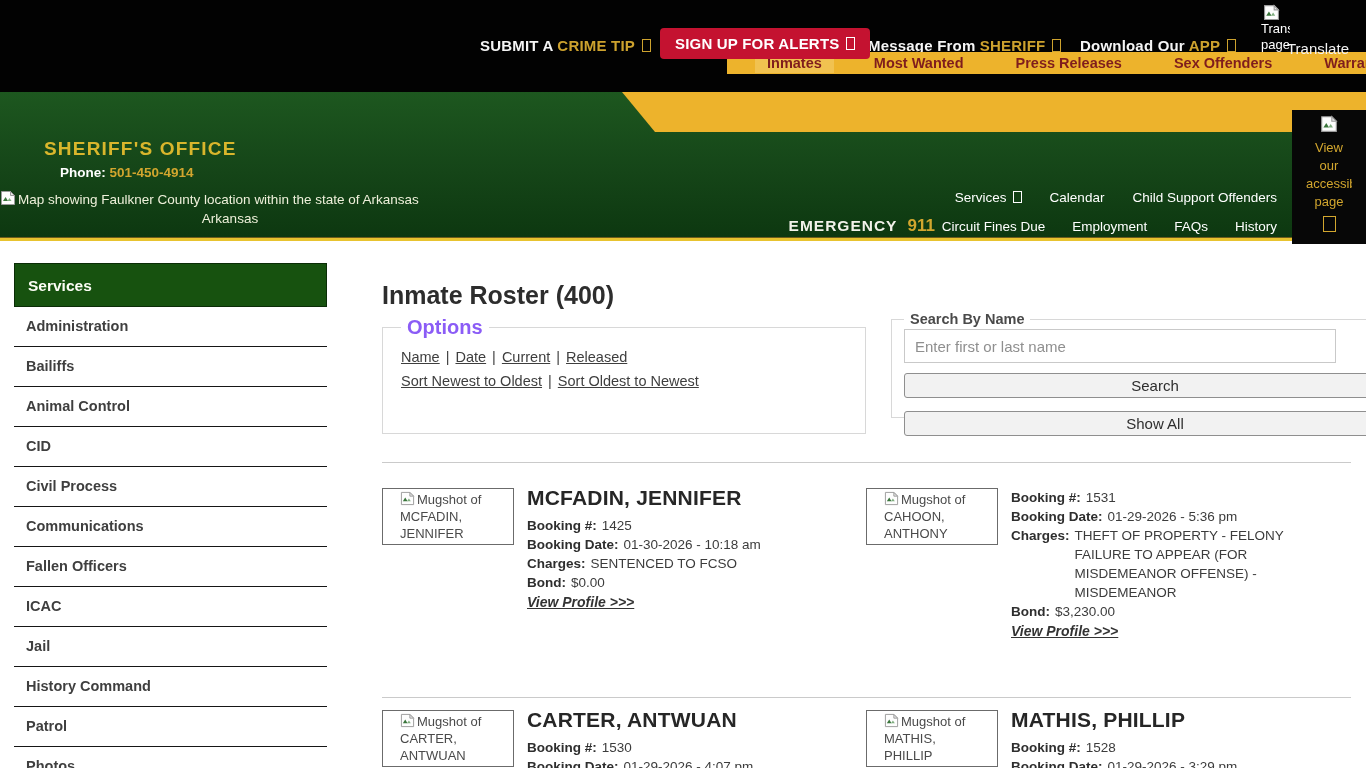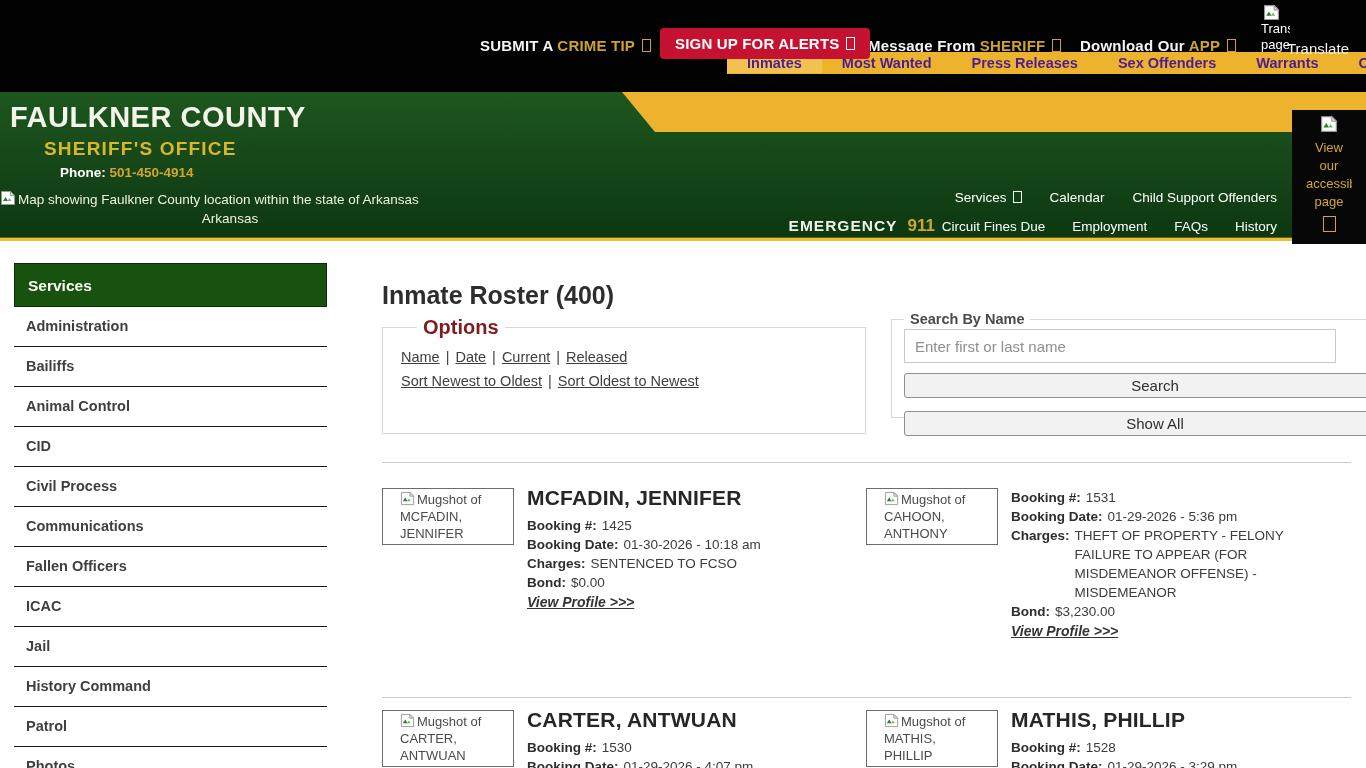--- a/index.html
+++ b/index.html
@@ -15,22 +15,22 @@
   .tb-link { position:absolute; top:37px; color:#f5f5f5; font-size:15px; font-weight:600;
              text-decoration:none; white-space:nowrap; letter-spacing:.2px; }
   .tb-link .gold { color:#cda22e; }
   .tofu { display:inline-block; width:9px; height:13px; border:1px solid currentColor;
           margin-left:7px; vertical-align:-1px; }
   .signup-btn { position:absolute; left:660px; top:28px; height:31px; z-index:3;
                 background:#c41230; color:#fff; font-family:inherit; font-weight:700; font-size:15px;
                 border:none; border-radius:4px; padding:0 15px; letter-spacing:.2px; }
   .gold-nav { position:absolute; left:727px; top:52px; width:639px; height:22px; z-index:2;
               background:#edb32c; display:flex; align-items:center; }
-  .gnav-item { color:#4c1d95; font-weight:700; font-size:14.5px; padding:2px 20px;
-               text-decoration:none; white-space:nowrap; }
+  .gnav-item { color:#7f1d1d; font-weight:700; font-size:14.5px; padding:2px 12px;
+               text-decoration:none; white-space:nowrap;margin-left:28px; }
   .gnav-item.active { background:#f1c250; }
   .translate { position:absolute; left:1257px; top:4px; z-index:4; color:#fff; width:100px; }
   .translate .alt-clip { display:block; width:29px; overflow:hidden; max-height:86px;
                          font-size:13px; line-height:16px; margin-left:4px; }
   .translate .t-label { position:absolute; left:30px; top:36px; font-size:15px; color:#f2f2f2;
                         text-decoration:none; }
   .translate svg { display:block; margin-left:6px; }
 
   
   .gheader { position:absolute; top:92px; left:0; width:1366px; height:145px;
@@ -69,21 +69,21 @@
   .side-head { height:44px; background:#17520f; color:#fdfdf6; font-size:15.5px; font-weight:700;
                line-height:44px; padding-left:13px; border:1px solid #0b2d07; }
   .side-item { height:40px; border-bottom:1px solid #161616; color:#3f3f3f; font-weight:700;
                font-size:14.5px; line-height:38px; padding-left:12px; }
 
   
   .main-title { position:absolute; left:382px; top:264px; font-size:25px; font-weight:700; color:#2d2d2d; }
   fieldset { margin:0; border:1px solid #d8d8d8; background:#fff; }
   legend { font-weight:700; color:#333; padding:0 6px; }
   .fs-options { position:absolute; left:382px; top:316px; width:484px; height:118px; padding:2px 18px; }
-  .fs-options legend { font-size:20px; margin-left:16px; color:#7f1d1d; }
+  .fs-options legend { font-size:20px; margin-left:0; color:#8b5cf6; }
   .optrow { font-size:14.5px; color:#3e3e3e; margin-top:8px; }
   .optrow a { color:#3e3e3e; text-decoration:underline;text-align:right; }
   .optrow .sep { text-decoration:none; margin:0 6px; }
   .fs-search { position:absolute; left:891px; top:311px; width:528px; height:107px; padding:2px 12px; }
   .fs-search legend { font-size:14.5px; color:#4a4a4a; }
   .fs-search input { display:block; width:432px; height:34px; border:1px solid #c9c9c9;
                      font-family:inherit; font-size:15px; padding:0 10px; color:#333; }
   .fs-search input::placeholder { color:#8f8f8f; }
   .btnrow { margin-top:10px; display:flex; gap:13px;flex-direction:column; }
   .std-btn { font-family:inherit; font-size:15px; color:#2e2e2e; background:#f2f2f2;
@@ -134,21 +134,20 @@
       <a class="gnav-item">Most Wanted</a>
       <a class="gnav-item">Press Releases</a>
       <a class="gnav-item">Sex Offenders</a>
       <a class="gnav-item">Warrants</a>
       <a class="gnav-item">Contact</a>
     </nav>
 </div>
 
 <div class="gheader">
   <div class="gold-band"></div>
-  <div class="county">FAULKNER COUNTY</div>
   <div class="office">SHERIFF'S OFFICE</div>
   <div class="phone-line">
     <span>Phone:</span>
     <a>501-450-4914</a>
   </div>
   <div class="mapfig">
     <svg width="16" height="16" viewBox="0 0 16 16">
         <path d="M1.5 1.5h9l4 4v9h-13z" fill="#fdfdfd" stroke="#9a9a9a"></path>
         <path d="M10.5 1.5v4h4z" fill="#e6e6e6" stroke="#9a9a9a"></path>
         <path d="M3 11l2.6-4 2.4 4z" fill="#39753b"></path>

